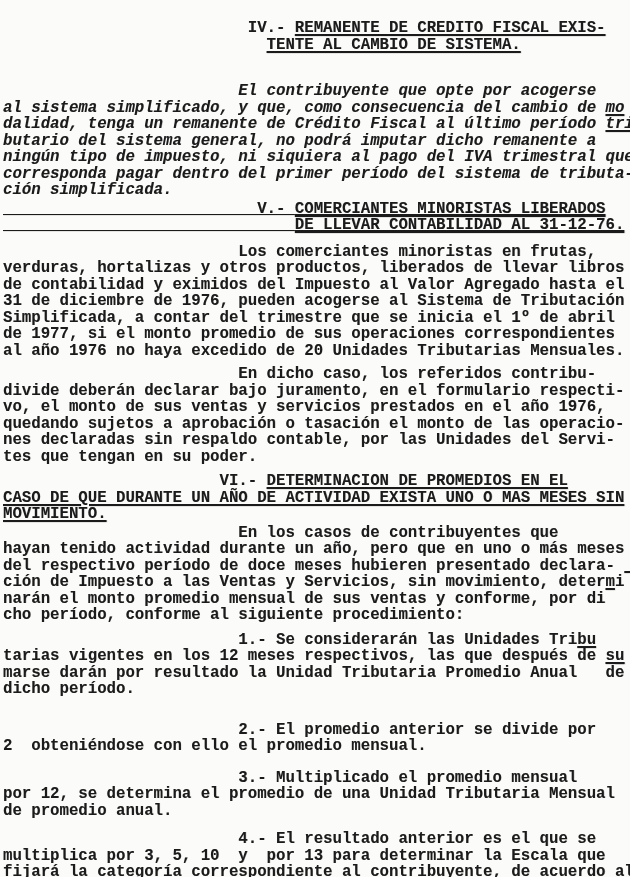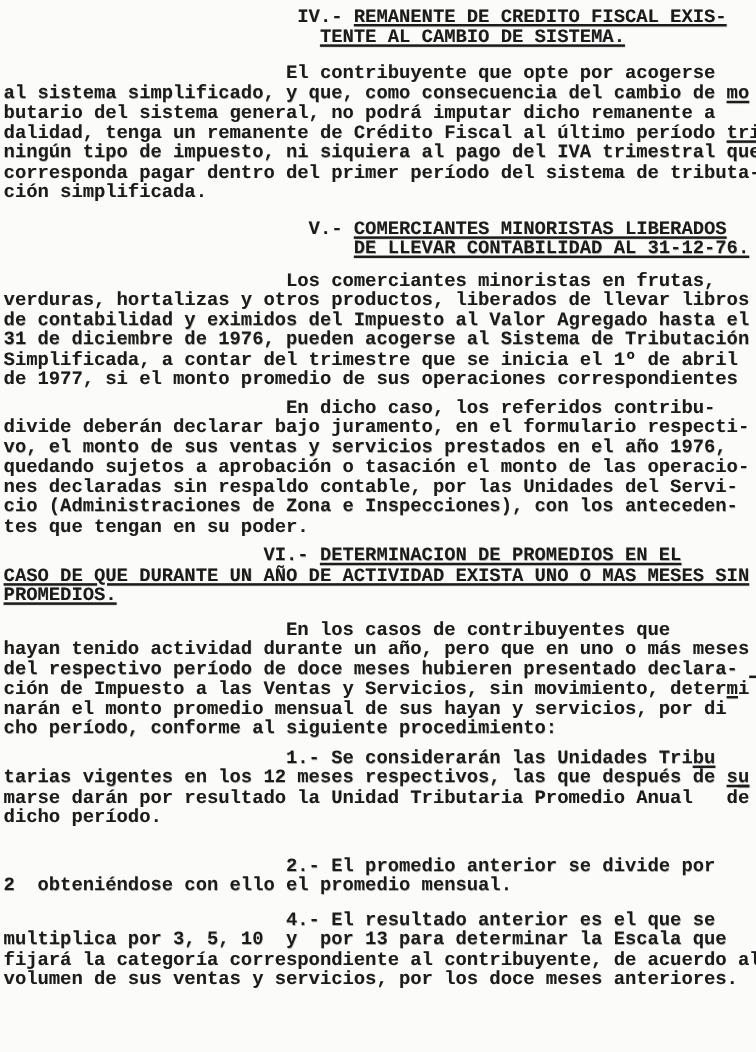--- a/index.html
+++ b/index.html
@@ -36,76 +36,81 @@
   }
   .ov {
     text-decoration: overline;
     text-decoration-thickness: 1.6px;
   }
 </style>
 </head>
 <body>
 
 <div class="paper" id="doc" style="background: rgb(251, 251, 249); color: rgb(27, 27, 27);">
-    <div class="block heading" style="margin-top: 0px;">
+    <div class="block heading" style="margin-top: 14px;">
       <div class="line"><span>                          IV.- </span><span class="u">REMANENTE DE CREDITO FISCAL EXIS-</span></div>
       <div class="line"><span>                            </span><span class="u">TENTE AL CAMBIO DE SISTEMA.</span></div>
     </div>
-    <div class="block para" style="margin-top: 14px;">
+    <div class="block para" style="margin-top: 30px; font-style: italic;">
       <div class="line"><span>                         El contribuyente que opte por acogerse</span></div>
       <div class="line"><span>al sistema simplificado, y que, como consecuencia del cambio de </span><span class="u">mo</span></div>
+      <div class="line"><span>dalidad, tenga un remanente de Crédito Fiscal al último período </span><span class="u">tri</span></div>
       <div class="line"><span>butario del sistema general, no podrá imputar dicho remanente a</span></div>
-      <div class="line"><span>dalidad, tenga un remanente de Crédito Fiscal al último período </span><span class="u">tri</span></div>
       <div class="line"><span>ningún tipo de impuesto, ni siquiera al pago del IVA trimestral que</span></div>
       <div class="line"><span>corresponda pagar dentro del primer período del sistema de tributa-</span></div>
       <div class="line"><span>ción simplificada.</span></div>
     </div>
-    <div class="block heading" style="margin-top: 14px;">
+    <div class="block heading" style="margin-top: 2px; text-decoration: underline;">
       <div class="line"><span>                           V.- </span><span class="u">COMERCIANTES MINORISTAS LIBERADOS</span></div>
       <div class="line"><span>                               </span><span class="u">DE LLEVAR CONTABILIDAD AL 31-12-76.</span></div>
     </div>
     <div class="block para" style="margin-top: 10px;">
       <div class="line"><span>                         Los comerciantes minoristas en frutas,</span></div>
       <div class="line"><span>verduras, hortalizas y otros productos, liberados de llevar libros</span></div>
       <div class="line"><span>de contabilidad y eximidos del Impuesto al Valor Agregado hasta el</span></div>
       <div class="line"><span>31 de diciembre de 1976, pueden acogerse al Sistema de Tributación</span></div>
       <div class="line"><span>Simplificada, a contar del trimestre que se inicia el 1º de abril</span></div>
       <div class="line"><span>de 1977, si el monto promedio de sus operaciones correspondientes</span></div>
+      <div class="line"><span>al año 1976 no haya excedido de 20 Unidades Tributarias Mensuales.</span></div>
     </div>
     <div class="block para" style="margin-top: 7px;">
       <div class="line"><span>                         En dicho caso, los referidos contribu-</span></div>
       <div class="line"><span>divide deberán declarar bajo juramento, en el formulario respecti-</span></div>
       <div class="line"><span>vo, el monto de sus ventas y servicios prestados en el año 1976,</span></div>
       <div class="line"><span>quedando sujetos a aprobación o tasación el monto de las operacio-</span></div>
       <div class="line"><span>nes declaradas sin respaldo contable, por las Unidades del Servi-</span></div>
-      <div class="line"><span>cio (Administraciones de Zona e Inspecciones), con los anteceden-</span></div>
       <div class="line"><span>tes que tengan en su poder.</span></div>
     </div>
     <div class="block heading" style="margin-top: 8px;">
       <div class="line"><span>                       VI.- </span><span class="u">DETERMINACION DE PROMEDIOS EN EL</span></div>
       <div class="line"><span class="u">CASO DE QUE DURANTE UN AÑO DE ACTIVIDAD EXISTA UNO O MAS MESES SIN</span></div>
-      <div class="line"><span class="u">PROMEDIOS.</span></div>
+      <div class="line"><span class="u">MOVIMIENTO.</span></div>
     </div>
-    <div class="block para" style="margin-top: 12px;">
+    <div class="block para" style="margin-top: 2px;">
       <div class="line"><span>                         En los casos de contribuyentes que</span></div>
       <div class="line"><span>hayan tenido actividad durante un año, pero que en uno o más meses</span></div>
       <div class="line"><span>del respectivo período de doce meses hubieren presentado declara-</span></div>
       <div class="line"><span>ción de Impuesto a las Ventas y Servicios, sin movimiento, determi</span><span class="ov"> </span></div>
-      <div class="line"><span>narán el monto promedio mensual de sus hayan y servicios, por di</span><span class="ov"> </span></div>
+      <div class="line"><span>narán el monto promedio mensual de sus ventas y conforme, por di</span><span class="ov"> </span></div>
       <div class="line"><span>cho período, conforme al siguiente procedimiento:</span></div>
     </div>
     <div class="block item" style="margin-top: 8px;">
       <div class="line"><span>                         1.- Se considerarán las Unidades Tri</span><span class="u">bu</span></div>
       <div class="line"><span>tarias vigentes en los 12 meses respectivos, las que después de </span><span class="u">su</span></div>
       <div class="line"><span>marse darán por resultado la Unidad Tributaria Promedio Anual   d</span><span class="ov">e</span></div>
       <div class="line"><span>dicho período.</span></div>
     </div>
     <div class="block item" style="margin-top: 24px;">
       <div class="line"><span>                         2.- El promedio anterior se divide por</span></div>
       <div class="line"><span>2  obteniéndose con ello el promedio mensual.</span></div>
     </div>
+    <div class="block item" style="margin-top: 15px;">
+      <div class="line"><span>                         3.- Multiplicado el promedio mensual</span></div>
+      <div class="line"><span>por 12, se determina el promedio de una Unidad Tributaria Mensual</span></div>
+      <div class="line"><span>de promedio anual.</span></div>
+    </div>
     <div class="block item" style="margin-top: 12px;">
       <div class="line"><span>                         4.- El resultado anterior es el que se</span></div>
       <div class="line"><span>multiplica por 3, 5, 10  y  por 13 para determinar la Escala que</span></div>
       <div class="line"><span>fijará la categoría correspondiente al contribuyente, de acuerdo al</span></div>
       <div class="line"><span>volumen de sus ventas y servicios, por los doce meses anteriores.</span></div>
     </div>
   </div>
 
 </body></html>

